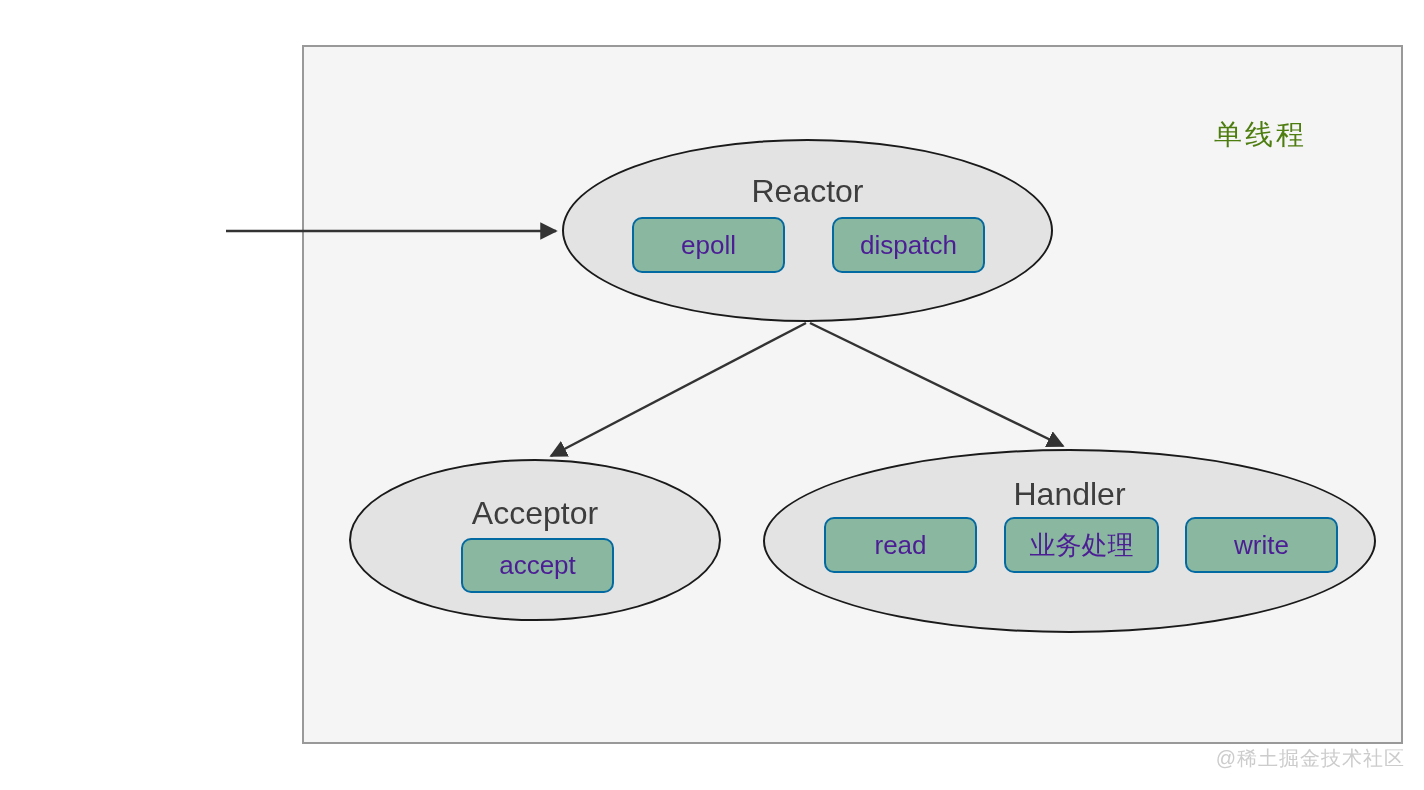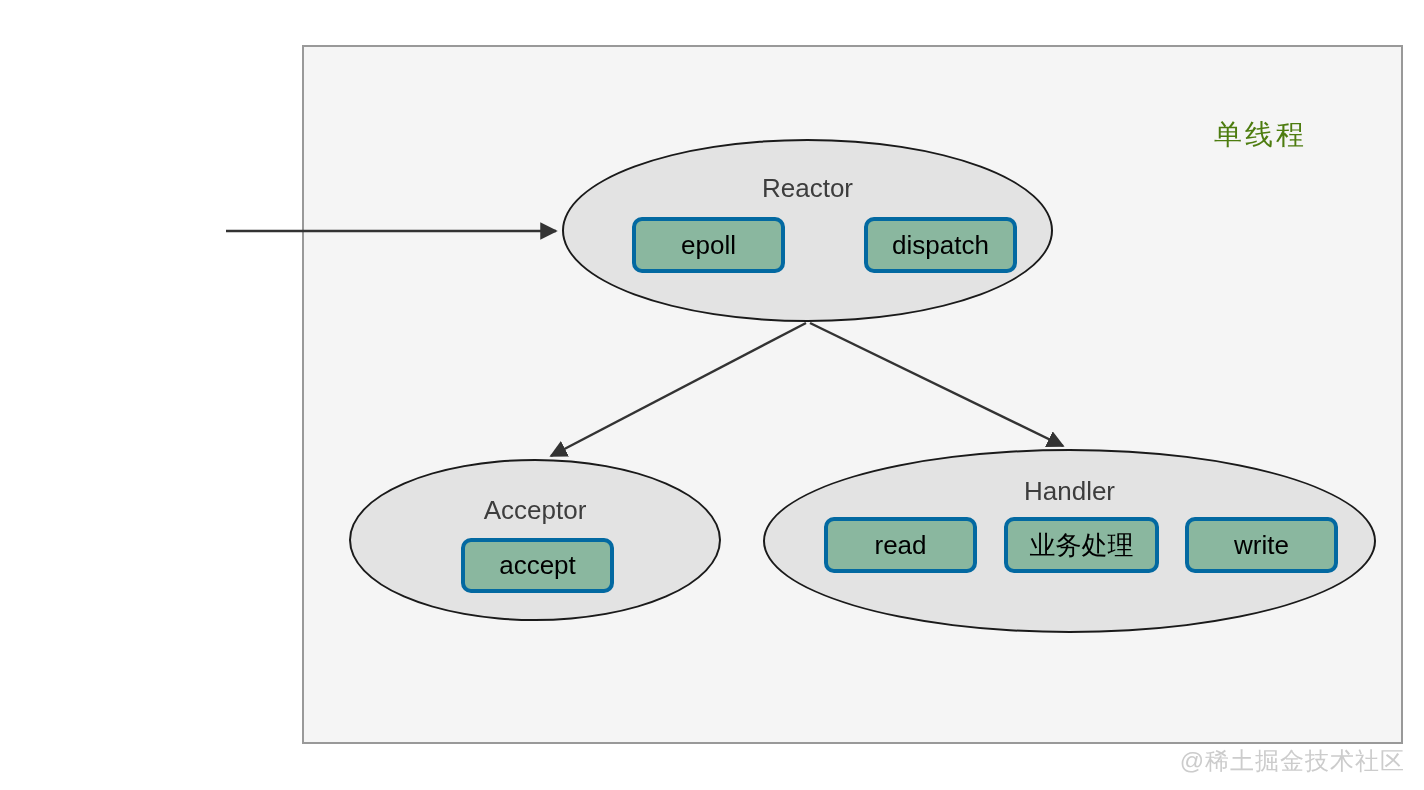--- a/index.html
+++ b/index.html
@@ -64,48 +64,48 @@
   }
   .node-reactor  { left: 562px; top: 139px; width: 491px; height: 183px; }
   .node-acceptor { left: 349px; top: 459px; width: 372px; height: 162px; }
   .node-handler  { left: 763px; top: 449px; width: 613px; height: 184px; }
   .node-title {
     position: absolute;
     left: 0;
     width: 100%;
     text-align: center;
     color: #3d3d3d;
-    font-size: 26px;
+    font-size: 32px;
   }
   .node-reactor  .node-title { top: 32px; }
   .node-acceptor .node-title { top: 34px; }
   .node-handler  .node-title { top: 25px; }
   .chip {
     position: absolute;
     background: var(--box-fill, #8ab79f);
-    border: 4px solid #0369a1;
+    border: 2px solid #0369a1;
     border-radius: 10px;
     box-sizing: border-box;
     display: flex;
     align-items: center;
     justify-content: center;
     font-size: 26px;
-    color: #000000;
+    color: #4c1d95;
   }
   .chip-epoll    { left:  68px; top: 76px; width: 153px; height: 56px; }
-  .chip-dispatch { left: 268px; top: 76px; width: 153px; height: 56px; margin-left: 32px; }
+  .chip-dispatch { left: 268px; top: 76px; width: 153px; height: 56px; }
   .chip-accept   { left: 110px; top: 77px; width: 153px; height: 55px; }
   .chip-read     { left:  59px; top: 66px; width: 153px; height: 56px; }
   .chip-business { left: 239px; top: 66px; width: 155px; height: 56px; }
   .chip-write    { left: 420px; top: 66px; width: 153px; height: 56px; }
   .watermark {
     position: absolute;
     right: 19px;
     top: 745px;
-    font-size: 24px;
+    font-size: 20px;
     color: #cccccc;
     letter-spacing: 1px;
   }
 </style>
 </head>
 <body>
 
 <div class="canvas">
 
   <div class="outer-box"></div>

